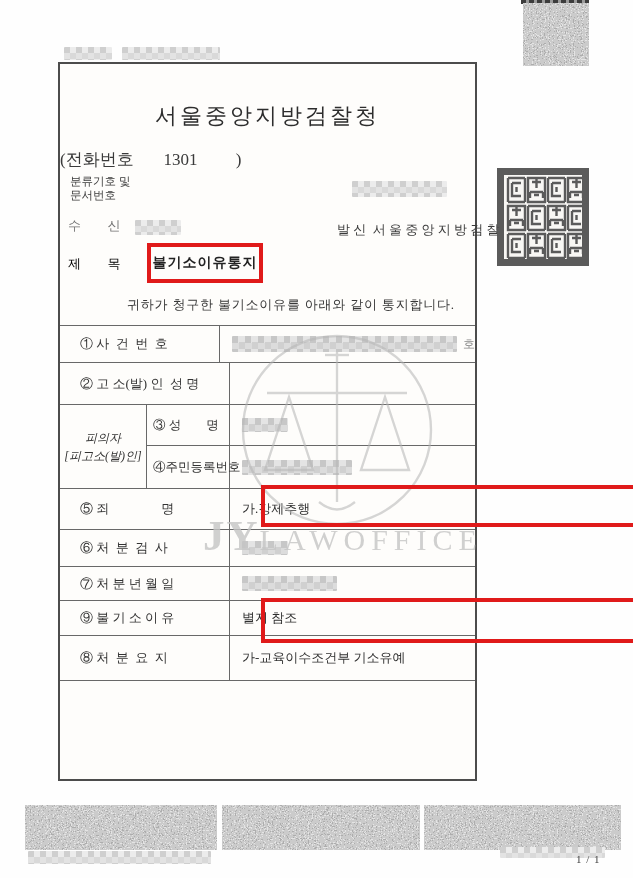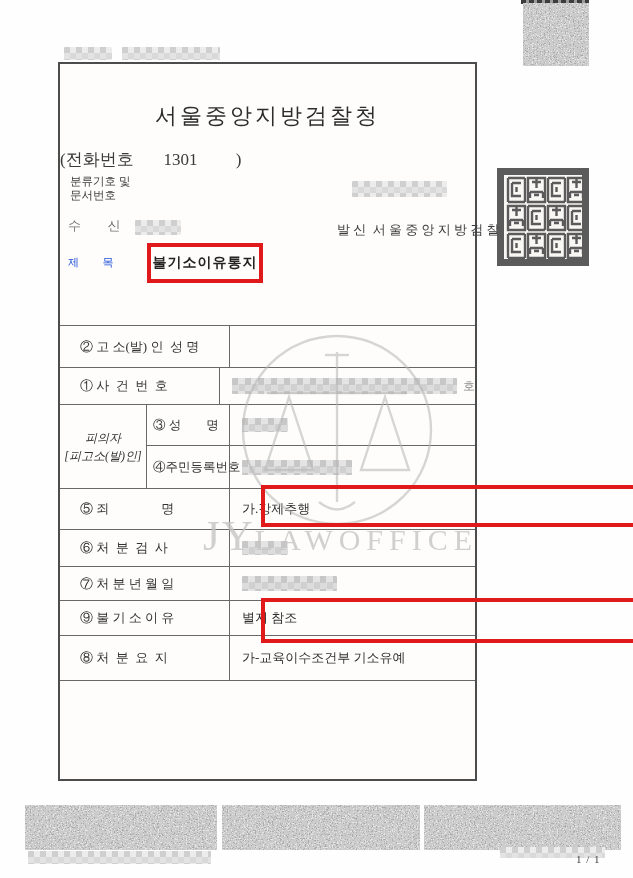--- a/index.html
+++ b/index.html
@@ -23,21 +23,21 @@
     border:2px solid #4c4c4c;box-sizing:border-box;background:#fefdfb;}
   .ws{white-space:pre;}
 
   .title{position:absolute;top:37px;left:0;width:100%;text-align:center;
     font-size:22px;letter-spacing:3px;color:#2d2d2d;}
   .phone{position:absolute;top:84px;left:0;width:100%;text-align:left;
     font-size:17px;color:#3a3a3a;}
   .docclass{position:absolute;left:10px;top:110px;font-size:11.5px;line-height:1.25;color:#3a3a3a;}
   .line-recv{position:absolute;left:8px;top:153px;font-size:13px;letter-spacing:1px;color:#737373;}
   .line-send{position:absolute;left:277px;top:157px;font-size:13px;color:#3a3a3a;}
-  .line-subj{position:absolute;left:8px;top:191px;font-size:11px;letter-spacing:1px;color:#1d4ed8;}
+  .line-subj{position:absolute;left:8px;top:191px;font-size:13px;letter-spacing:1px;color:#000000;}
   .notice{position:absolute;left:67px;top:232px;font-size:13px;letter-spacing:.8px;color:#383838;}
 
   .redbox{position:absolute;border:4px solid #e01a1a;box-sizing:border-box;z-index:6;background:transparent;margin-left:33px;}
   .box-subject{left:54px;top:179px;width:116px;height:40px;display:flex;align-items:center;justify-content:center;}
   .box-subject span{font-weight:bold;font-size:14px;letter-spacing:1px;color:#222;}
   .box-r5{left:168px;top:421px;width:377px;height:42px;}
   .box-r8{left:168px;top:534px;width:377px;height:45px;}
 
   
   .tbl{position:absolute;left:0;top:261px;width:100%;height:458px;
@@ -55,21 +55,21 @@
   .subrow{display:flex;box-sizing:border-box;}
   .subrow.first{border-bottom:1px solid #686868;}
   .sublab{width:83px;box-sizing:border-box;border-right:1px solid #686868;
     display:flex;align-items:center;padding-left:6px;font-size:12.5px;color:#333;}
   .suffix{color:#8a8a8a;font-size:12px;margin-left:6px;}
 
   
   .wm{position:absolute;left:160px;top:268px;width:232px;height:196px;z-index:4;opacity:.55;pointer-events:none;}
   .wm-text{position:absolute;left:143px;top:447px;z-index:4;opacity:.8;pointer-events:none;
     display:flex;align-items:baseline;color:#c5c5c5;}
-  .wm-text .big{font-size:43px;letter-spacing:2px;}
+  .wm-text .big{font-size:43px;letter-spacing:2px;font-weight:bold;}
   .wm-text .rest{font-size:30px;letter-spacing:6px;}
 
   
   .seal{position:absolute;left:437px;top:104px;width:92px;height:98px;z-index:7;opacity:.92;}
   .seal svg{display:block;width:100%;height:100%;}
 
   
   .pageno{position:absolute;left:576px;top:853px;font-size:11px;color:#444;letter-spacing:1px;}
 </style>
 </head>
@@ -123,20 +123,21 @@
     <div class="line-recv ws">수      신</div>
     <div class="mosaic lighter" style="left:75px;top:156px;width:46px;height:15px;"></div>
 
     <div class="line-send ws">발 신  서 울 중 앙 지 방 검 찰</div>
 
     <div class="line-subj ws">제      목</div>
     <div class="redbox box-subject">
       <span>불기소이유통지</span>
     </div>
 
+    <div class="notice">귀하가 청구한 불기소이유를 아래와 같이 통지합니다.</div>
 
     <svg class="wm" viewBox="0 0 232 196">
       <g fill="none" stroke="#b5b5b5" stroke-width="2.4">
         <circle cx="117" cy="98" r="94"></circle>
         <line x1="117" y1="20" x2="117" y2="170"></line>
         <line x1="105" y1="23" x2="129" y2="23"></line>
         <line x1="47" y1="61" x2="187" y2="61"></line>
         <path d="M69,65 L45,138 L93,138 Z"></path>
         <path d="M165,65 L141,138 L189,138 Z"></path>
         <path d="M99,170 Q117,185 135,170"></path>
@@ -160,31 +161,31 @@
           <use href="#sealglyph1" x="70" y="37"></use>
         <use href="#sealglyph1" x="10" y="65"></use>
           <use href="#sealglyph2" x="30" y="65"></use>
         <use href="#sealglyph1" x="50" y="65"></use>
           <use href="#sealglyph2" x="70" y="65"></use>
       </svg>
     </div>
 
     <div class="tbl">
 
-      <div class="trow" style="height:42px;">
-        <div class="lab ws">② 고 소(발) 인  성 명</div>
-        <div class="val"></div>
-      </div>
-
       <div class="trow" style="height:37px;">
         <div class="lab ws">① 사  건  번  호</div>
         <div class="val">
           <span class="mosaic" style="position:static;width:225px;height:16px;display:inline-block;"></span>
           <span class="suffix">호</span>
         </div>
+      </div>
+
+      <div class="trow" style="height:42px;">
+        <div class="lab ws">② 고 소(발) 인  성 명</div>
+        <div class="val"></div>
       </div>
 
       <div class="grp" style="height:84px;">
         <div class="grpcell">
           <div>피의자</div>
           <div>[피고소(발)인]</div>
         </div>
         <div class="grpright">
           <div class="subrow first" style="height:41px;">
             <div class="sublab ws">③ 성        명</div>

